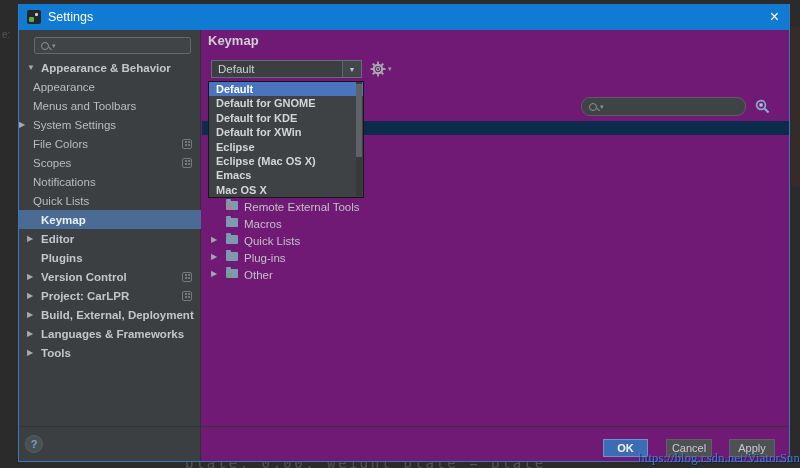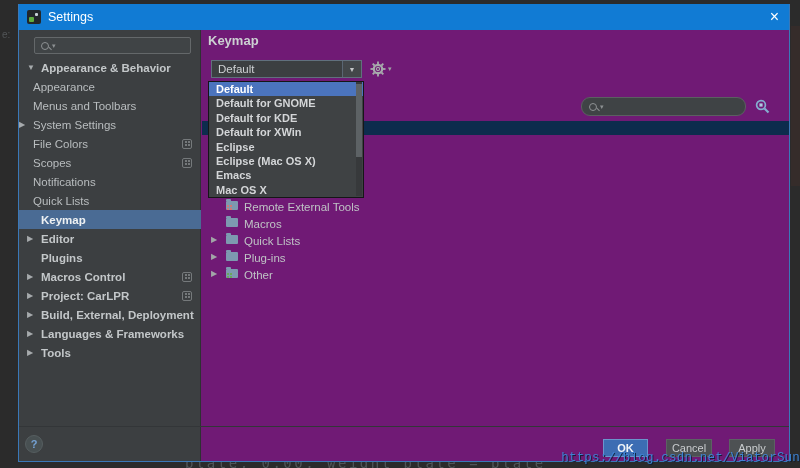--- a/index.html
+++ b/index.html
@@ -76,21 +76,21 @@
   
   .footer-sep{position:absolute;left:0;right:0;top:422px;height:1px;background:#333638}
   .help-btn{position:absolute;left:6px;top:431px;width:18px;height:18px;border-radius:50%;background:#485052;
     border:1px solid #565e60;color:#74a2d4;font-weight:700;font-size:11px;text-align:center;line-height:16px;cursor:pointer}
   .btn{position:absolute;top:435px;height:18px;border-radius:0;font-size:11px;display:flex;
     align-items:center;justify-content:center;cursor:pointer}
   .btn-ok{left:584px;width:45px;background:#3c6db3;border:1px solid #6a95cc;color:#f0f4f8;font-weight:700}
   .btn-cancel{left:647px;width:46px;background:#4d5153;border:1px solid #5c6163;color:#c9ccce}
   .btn-apply{left:710px;width:46px;background:#4d5153;border:1px solid #5c6163;color:#c9ccce}
 
-  .watermark{position:absolute;right:0;top:451px;font-family:Liberation Mono, monospace;font-size:12.5px;
+  .watermark{position:absolute;right:0;top:451px;font-family:Liberation Serif, serif;font-size:12.5px;
     color:#3f86d9;text-shadow:1px 1px 0 rgba(10,25,45,.9);letter-spacing:.2px;z-index:20;opacity:.95;white-space:nowrap}
 </style>
 </head>
 <body>
 
 <div class="bg-left-frag">e:</div>
 <div class="bg-code">plate, 0.00, weight_plate = plate</div>
 <div class="bg-red"></div>
 
 <div class="dialog">
@@ -148,21 +148,21 @@
       <div class="srow lvl0 bold">
         <span class="arrow">▶</span>
         <span class="lbl">Editor</span>
       </div>
       <div class="srow lvl0 bold">
         <span class="arrow"></span>
         <span class="lbl">Plugins</span>
       </div>
       <div class="srow lvl0 bold">
         <span class="arrow">▶</span>
-        <span class="lbl">Macros Control</span>
+        <span class="lbl">Version Control</span>
         <span class="badge"></span>
       </div>
       <div class="srow lvl0 bold">
         <span class="arrow">▶</span>
         <span class="lbl">Project: CarLPR</span>
         <span class="badge"></span>
       </div>
       <div class="srow lvl0 bold">
         <span class="arrow">▶</span>
         <span class="lbl">Build, External, Deployment</span>

